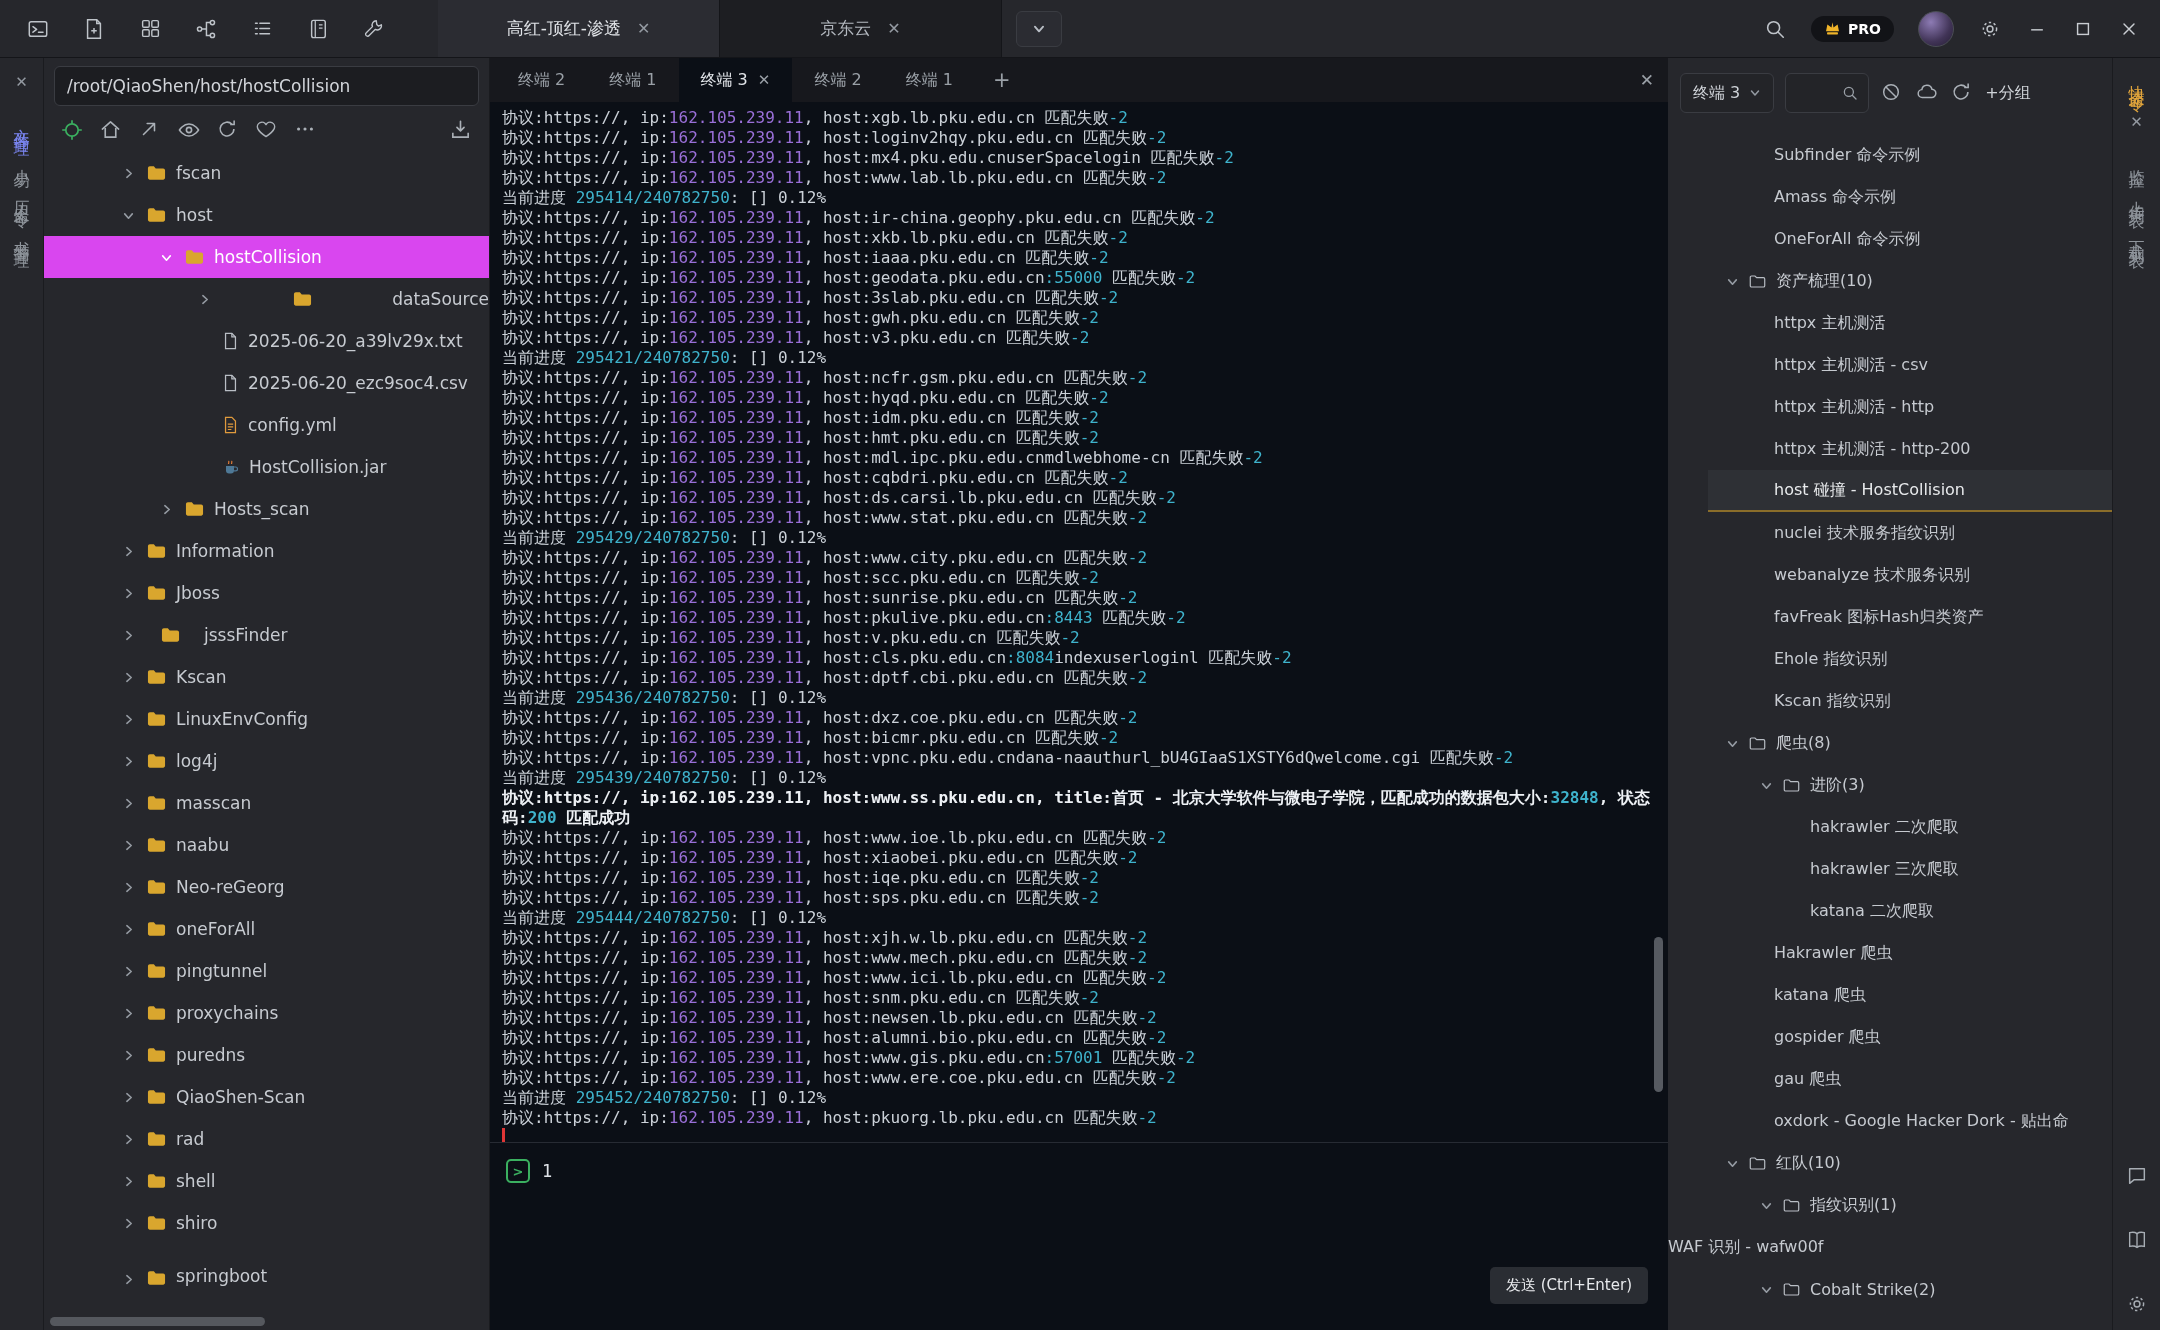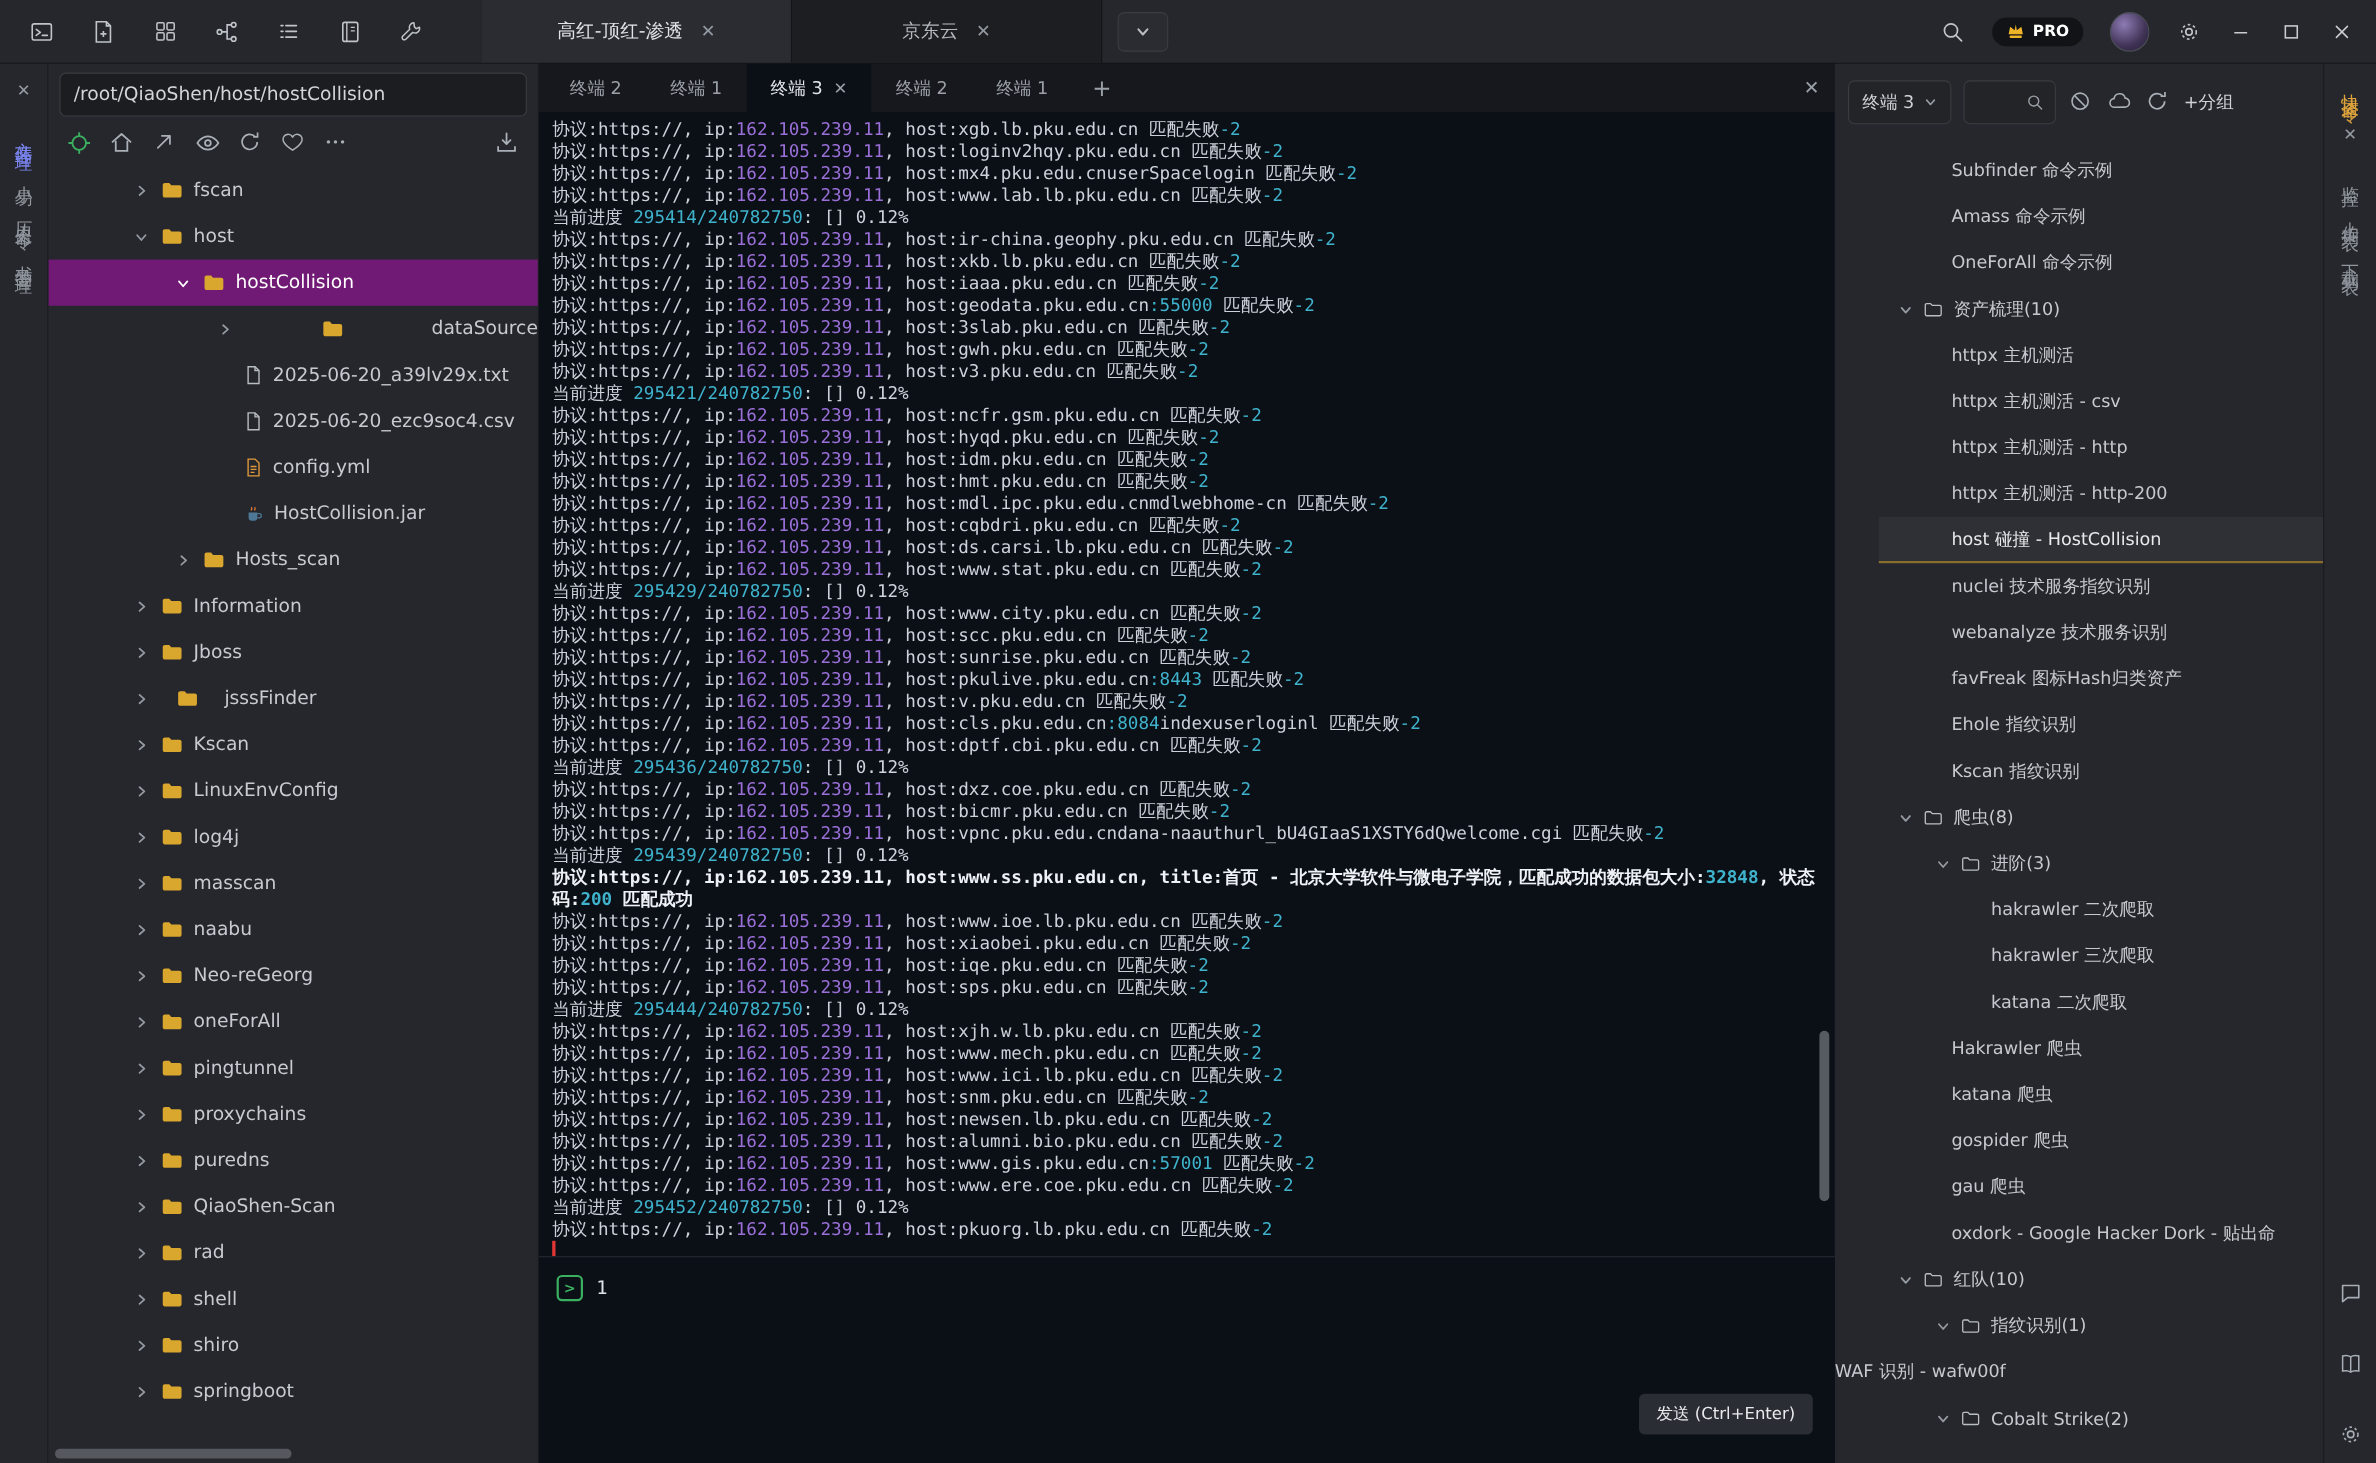--- a/index.html
+++ b/index.html
@@ -37,21 +37,21 @@
 .path-row{padding:8px 10px 4px 10px;height:52px}
 .path-input{width:100%;height:40px;background:#1c1d21;border:1px solid #3a3c42;border-radius:6px;color:#d2d5da;font-size:17px;padding:0 12px;font-family:"DejaVu Sans","Liberation Sans",sans-serif}
 .file-toolbar{display:flex;align-items:center;gap:15px;padding:6px 16px;height:40px}
 .ft-ico{width:24px;height:24px;color:#aab0b7;cursor:pointer}
 .ft-ico.green{color:#3bb060}
 .ft-ico.last{margin-left:auto}
 #file-tree{flex:1;overflow:hidden;padding-top:2px}
 .frow{height:42px;display:flex;align-items:center;gap:10px;font-size:17px;color:#c7cbd1;cursor:pointer;white-space:nowrap}
 .frow .chev{width:15px;display:flex;color:#949aa2}
 .frow .fico{display:flex}
-.frow.sel{background:#701a75;color:#fff}
+.frow.sel{background:#d946ef;color:#fff}
 .frow.sel .chev{color:#fff}
 .h-scroll{position:absolute;bottom:4px;left:6px;width:215px;height:9px;border-radius:5px;background:#55585e;cursor:pointer}
 
 
 #terminal-pane{flex:1;display:flex;flex-direction:column;background:#0b0f16;min-width:0}
 #term-tabs{height:44px;background:#17181d;display:flex;align-items:center;padding-left:6px;color:#9aa0a7;font-size:16px;flex:none}
 .ttab{padding:0 22px;height:100%;display:flex;align-items:center;gap:10px;cursor:pointer}
 .ttab.active{color:#e3e6ea;background:#0b0f16}
 .ttab .x{font-size:15px;color:#9aa0a7}
 .ttab-plus{padding:0 18px;font-size:21px;cursor:pointer}
@@ -557,21 +557,21 @@
                 <path d="M4.5 2.5l4 3.5-4 3.5" fill="none" stroke="currentColor" stroke-width="1.5" stroke-linecap="round" stroke-linejoin="round"></path>
               </svg>
             </span>
             <span class="fico">
               <svg width="19" height="16" viewBox="0 0 20 16">
                 <path d="M1 3c0-1.1.9-2 2-2h4.2l2 2.2H17c1.1 0 2 .9 2 2V13c0 1.1-.9 2-2 2H3c-1.1 0-2-.9-2-2z" fill="#d9a62e"></path>
               </svg>
             </span>
             <span>shiro</span>
           </div>
-          <div class="frow" style="padding-left: 78px;">
+          <div class="frow" style="padding-left: 78px; align-items: flex-end;">
             <span class="chev">
               <svg width="13" height="13" viewBox="0 0 12 12">
                 <path d="M4.5 2.5l4 3.5-4 3.5" fill="none" stroke="currentColor" stroke-width="1.5" stroke-linecap="round" stroke-linejoin="round"></path>
               </svg>
             </span>
             <span class="fico">
               <svg width="19" height="16" viewBox="0 0 20 16">
                 <path d="M1 3c0-1.1.9-2 2-2h4.2l2 2.2H17c1.1 0 2 .9 2 2V13c0 1.1-.9 2-2 2H3c-1.1 0-2-.9-2-2z" fill="#d9a62e"></path>
               </svg>
             </span>

